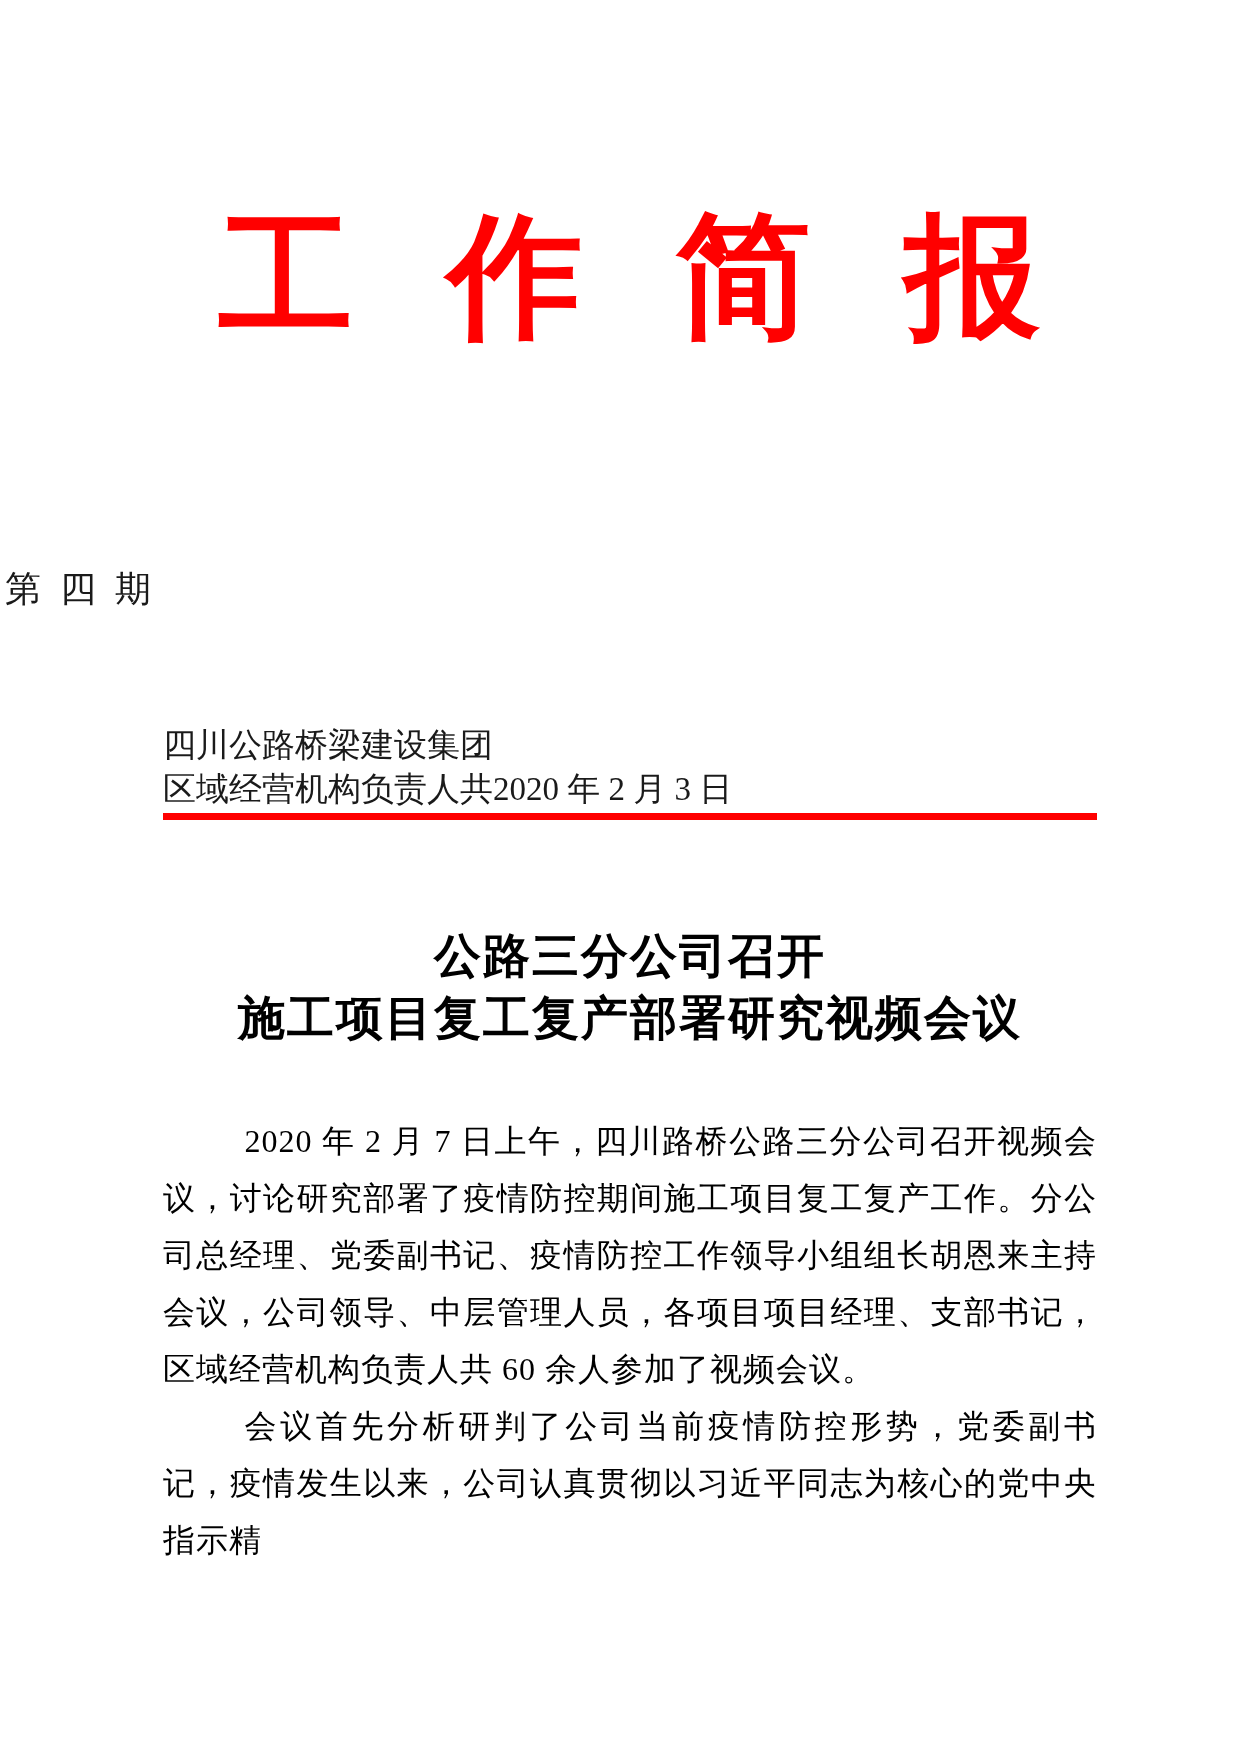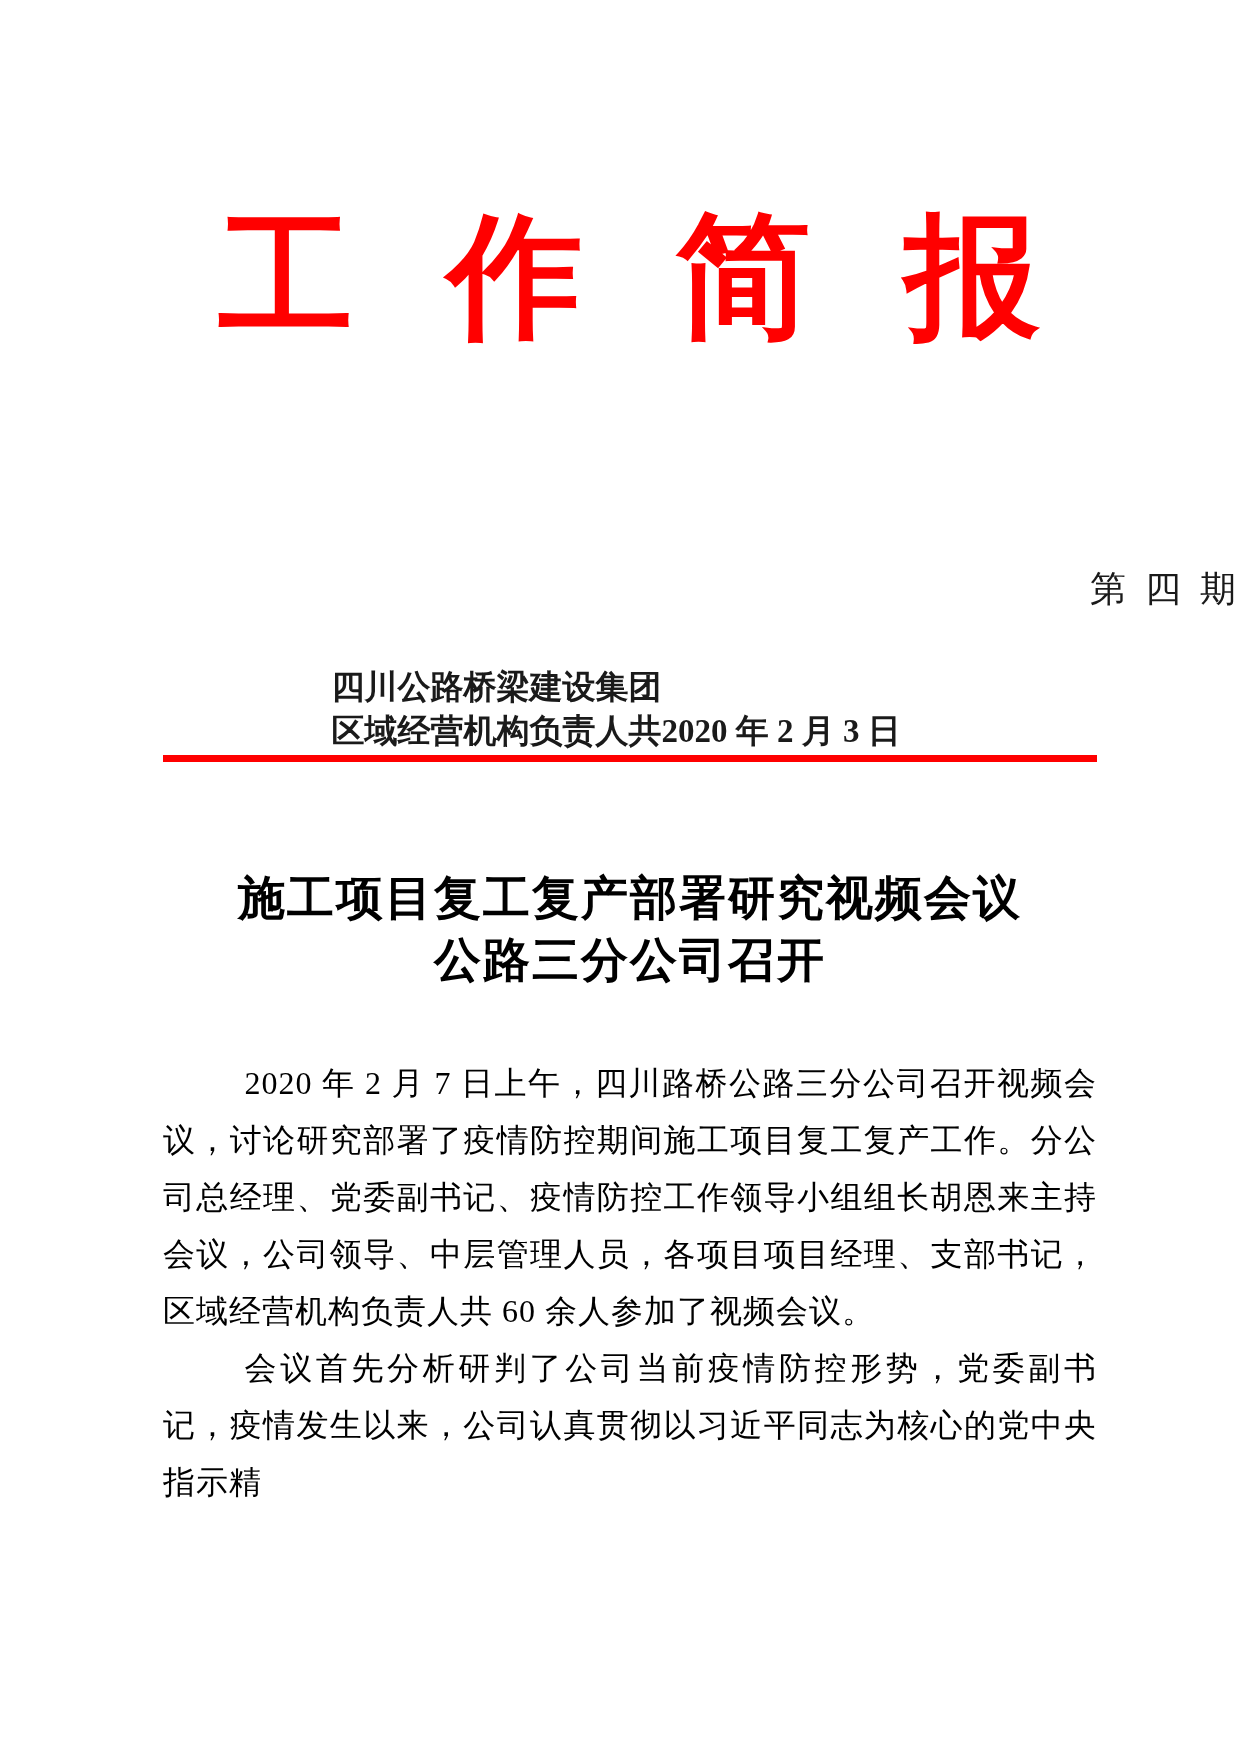--- a/index.html
+++ b/index.html
@@ -23,35 +23,34 @@
     text-align: center;
     letter-spacing: 30px;
     text-indent: 30px;
     white-space: nowrap;
     padding-left: 17px;
   }
   .issue {
     margin-top: 226px;
     font-size: 36px;
     line-height: 1;
-    text-align: right;
+    text-align: left;
     letter-spacing: 5px;
     text-indent: 5px;
     color: #1a1a1a;
   }
   .content {
     width: 934px;
     margin-left: 163px;
   }
   .pub-row {
-    margin-top: 58px;
+    margin-top: 116px;
     display: flex;
-    justify-content: center;
+    justify-content: flex-start;
     align-items: flex-end;
-    font-weight: bold;
   }
   .publisher {
     font-size: 33px;
     line-height: 44px;
     color: #1a1a1a;
   }
   .issue-date {
     font-size: 33px;
     line-height: 44px;
     padding-right: 28px;
@@ -96,20 +95,20 @@
       <div class="publisher">
         <div>四川公路桥梁建设集团</div>
         <div>区域经营机构负责人共</div>
       </div>
       <div class="issue-date">2020 年 2 月 3 日</div>
     </div>
 
     <div class="red-rule"></div>
 
     <h1 class="headline">
+      <span class="hl-line">公路三分公司召开</span>
       <span class="hl-line">施工项目复工复产部署研究视频会议</span>
-      <span class="hl-line">公路三分公司召开</span>
     </h1>
 
     <p class="body-para">2020 年 2 月 7 日上午，四川路桥公路三分公司召开视频会议，讨论研究部署了疫情防控期间施工项目复工复产工作。分公司总经理、党委副书记、疫情防控工作领导小组组长胡恩来主持会议，公司领导、中层管理人员，各项目项目经理、支部书记，区域经营机构负责人共 60 余人参加了视频会议。</p>
     <p class="body-para">会议首先分析研判了公司当前疫情防控形势，党委副书记，疫情发生以来，公司认真贯彻以习近平同志为核心的党中央指示精</p>
   </div>
 </div>
 
 </body></html>

